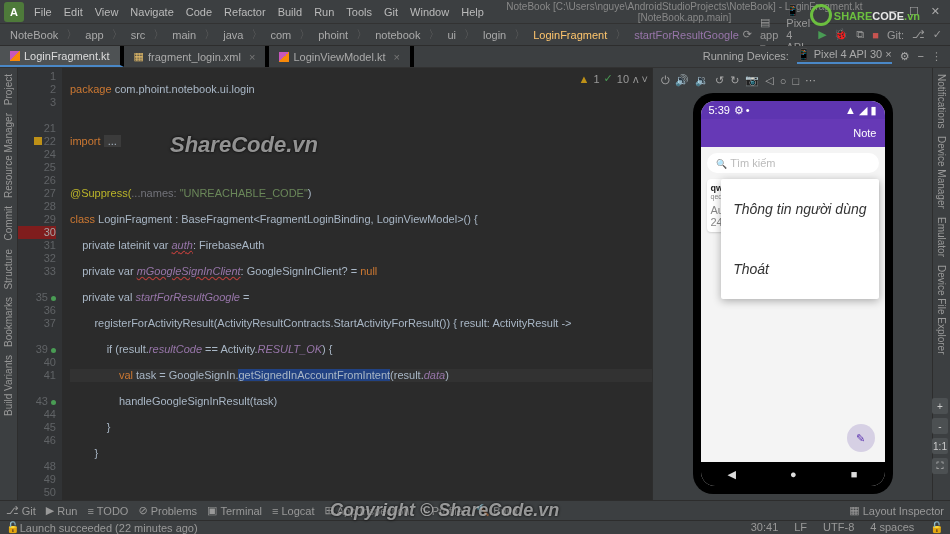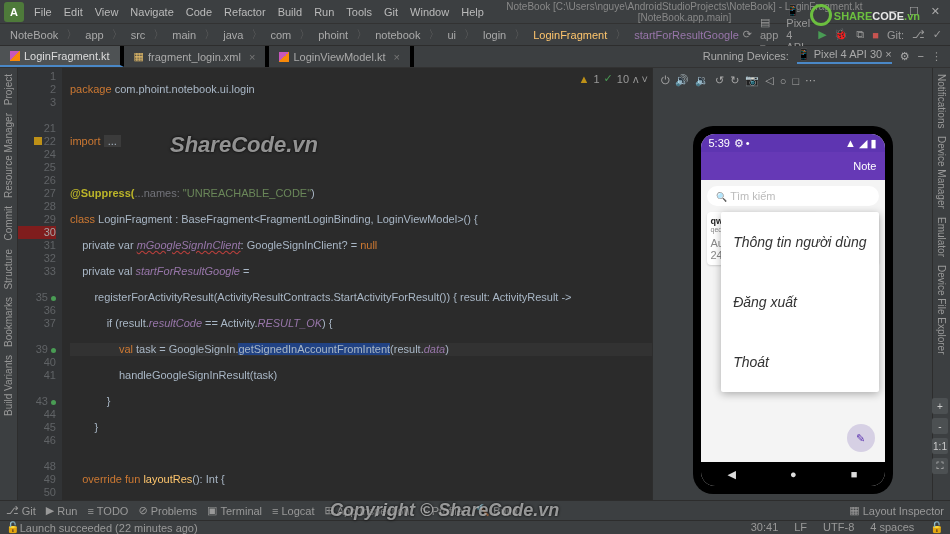--- a/index.html
+++ b/index.html
@@ -32,31 +32,31 @@
 .gutter { width:44px; background:#313335; text-align:right; padding:2px 6px 0 0; color:#606366; line-height:13px; font-family:Consolas,monospace; font-size:10px; }
 .gutter div { height:13px; }
 .gutter .hl { background:#7f1d1d; color:#a4a3a3; }
 .gutter .ov::after { content:""; display:inline-block; width:5px; height:5px; border-radius:50%; background:#499c54; margin-left:3px; vertical-align:middle; }
 .gutter .warn::before { content:""; display:inline-block; width:8px; height:8px; background:#be9117; margin-right:2px; }
 .code { flex:1; padding:2px 0 0 8px; font-family:Consolas,monospace; font-size:10px; line-height:13px; white-space:pre; overflow:hidden; }
 .code div { height:13px; }
 .code .hl { background:#323232; }
 .kw { color:#cc7832; }
 .str { color:#6a8759; }
-.ann { color:#bbb529;font-weight:bold; }
+.ann { color:#bbb529; }
 .fn { color:#ffc66d; }
 .prop { color:#9876aa; font-style:italic; }
 .param { color:#72737a; }
 .err { text-decoration:underline wavy #bc3f3c; }
 .inspections { position:absolute; top:4px; right:4px; display:flex; gap:4px; align-items:center; color:#999; font-size:10px; }
 .insp-warn { color:#be9117; }
 .insp-ok { color:#499c54; }
 .devicepanel { width:280px; background:#3c3f41; border-left:1px solid #2d2d2d; display:flex; flex-direction:column; align-items:center; padding:6px 0; }
 .devtoolbar { width:100%; display:flex; gap:6px; padding:0 8px 6px; color:#aaa; align-items:center; }
-.phone { width:200px; height:452px; background:#000; border-radius:20px; padding:8px; position:relative;margin-top:33px; }
+.phone { width:200px; height:452px; background:#000; border-radius:20px; padding:8px; position:relative; }
 .screen { width:100%; height:100%; background:#fafafa; border-radius:14px; overflow:hidden; display:flex; flex-direction:column; }
 .statusb { height:18px; background:#5e35b1; display:flex; align-items:center; padding:0 8px; color:#fff; font-size:8px; }
 .statusb .r { margin-left:auto; display:flex; gap:3px; }
 .appbar { height:28px; background:#6639b6; display:flex; align-items:center; padding:0 8px; color:#fff; font-size:11px; }
 .appbar .spacer { flex:1; }
 .popup { position:absolute; top:32px; right:6px; background:#fff; box-shadow:0 2px 8px rgba(0,0,0,.3); border-radius:2px; }
 .popup div { padding:22px 12px; color:#333; font-size:14px;font-style:italic; }
 .content { flex:1; background:#f4f4f4; padding:6px; position:relative; }
 .search { background:#fff; border-radius:14px; padding:4px 10px; color:#bbb; font-size:9px; margin-bottom:6px; }
 .cards { display:flex; gap:4px; }
@@ -227,20 +227,21 @@
         <div>50</div>
         <div></div>
     </div>
     <div class="code">
 <div><span class="kw">package</span> com.phoint.notebook.ui.login</div>
 <div></div>
 <div><span class="kw">import</span> <span style="background:#3b3b3b;padding:0 4px">...</span></div>
 <div></div>
 <div><span class="ann">@Suppress(</span><span class="param">...names:</span> <span class="str">"UNREACHABLE_CODE"</span><span>)</span></div>
 <div><span class="kw">class</span> LoginFragment : BaseFragment&lt;FragmentLoginBinding, LoginViewModel&gt;() {</div>
+<div><span>    private lateinit var </span><span class="prop err">auth</span><span>: FirebaseAuth</span></div>
 <div><span>    private var </span><span class="prop err">mGoogleSignInClient</span><span>: GoogleSignInClient? = </span><span class="kw">null</span></div>
 <div><span>    private val </span><span class="prop">startForResultGoogle</span><span> =</span></div>
 <div>        registerForActivityResult(ActivityResultContracts.StartActivityForResult()) { result: ActivityResult -&gt;</div>
 <div><span>            if (result.</span><span class="prop">resultCode</span><span> == Activity.</span><span class="prop">RESULT_OK</span><span>) {</span></div>
 <div class="hl"><span class="kw">                val</span> task = GoogleSignIn.<span style="background:#214283">getSignedInAccountFromIntent</span>(result.<span class="prop">data</span><span>)</span></div>
 <div>                handleGoogleSignInResult(task)</div>
 <div>            }</div>
 <div>        }</div>
 <div></div>
 <div><span class="kw">    override fun </span><span class="fn">layoutRes</span><span>(): Int {</span></div>
@@ -287,21 +288,20 @@
               <span>▮</span>
             </div>
         </div>
         <div class="appbar">
           <div class="spacer"></div>
           <span>Note</span>
         </div>
         <div class="content">
           <div class="popup">
             <div>Thông tin người dùng</div>
-            <div>Đăng xuất</div>
             <div>Thoát</div>
           </div>
           <div class="search">🔍 <span>Tìm kiếm</span></div>
           <div class="cards">
             <div class="card">
                 <div class="t">qweqe</div>
                 <div class="s">qeqwe qweq</div>
                 <div class="d">
                   <span>Aug 24</span>
                   <span>🗑</span>

